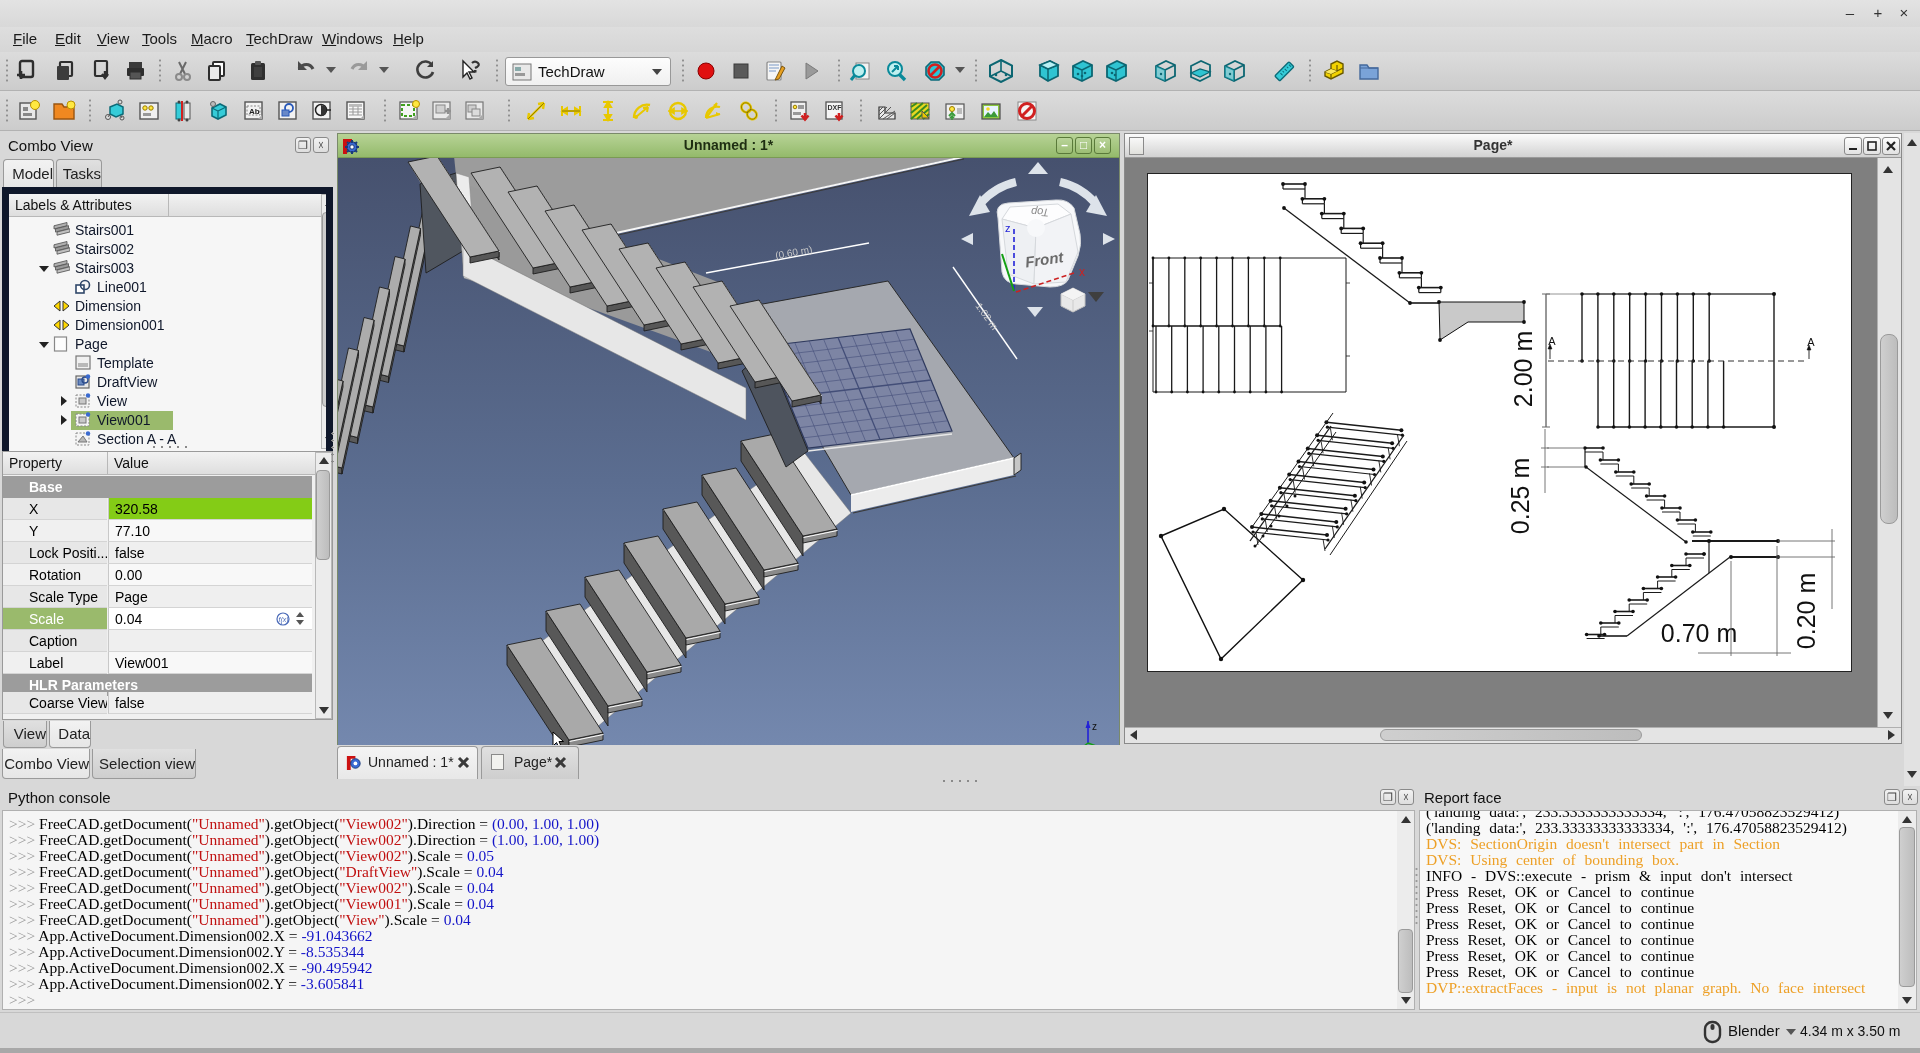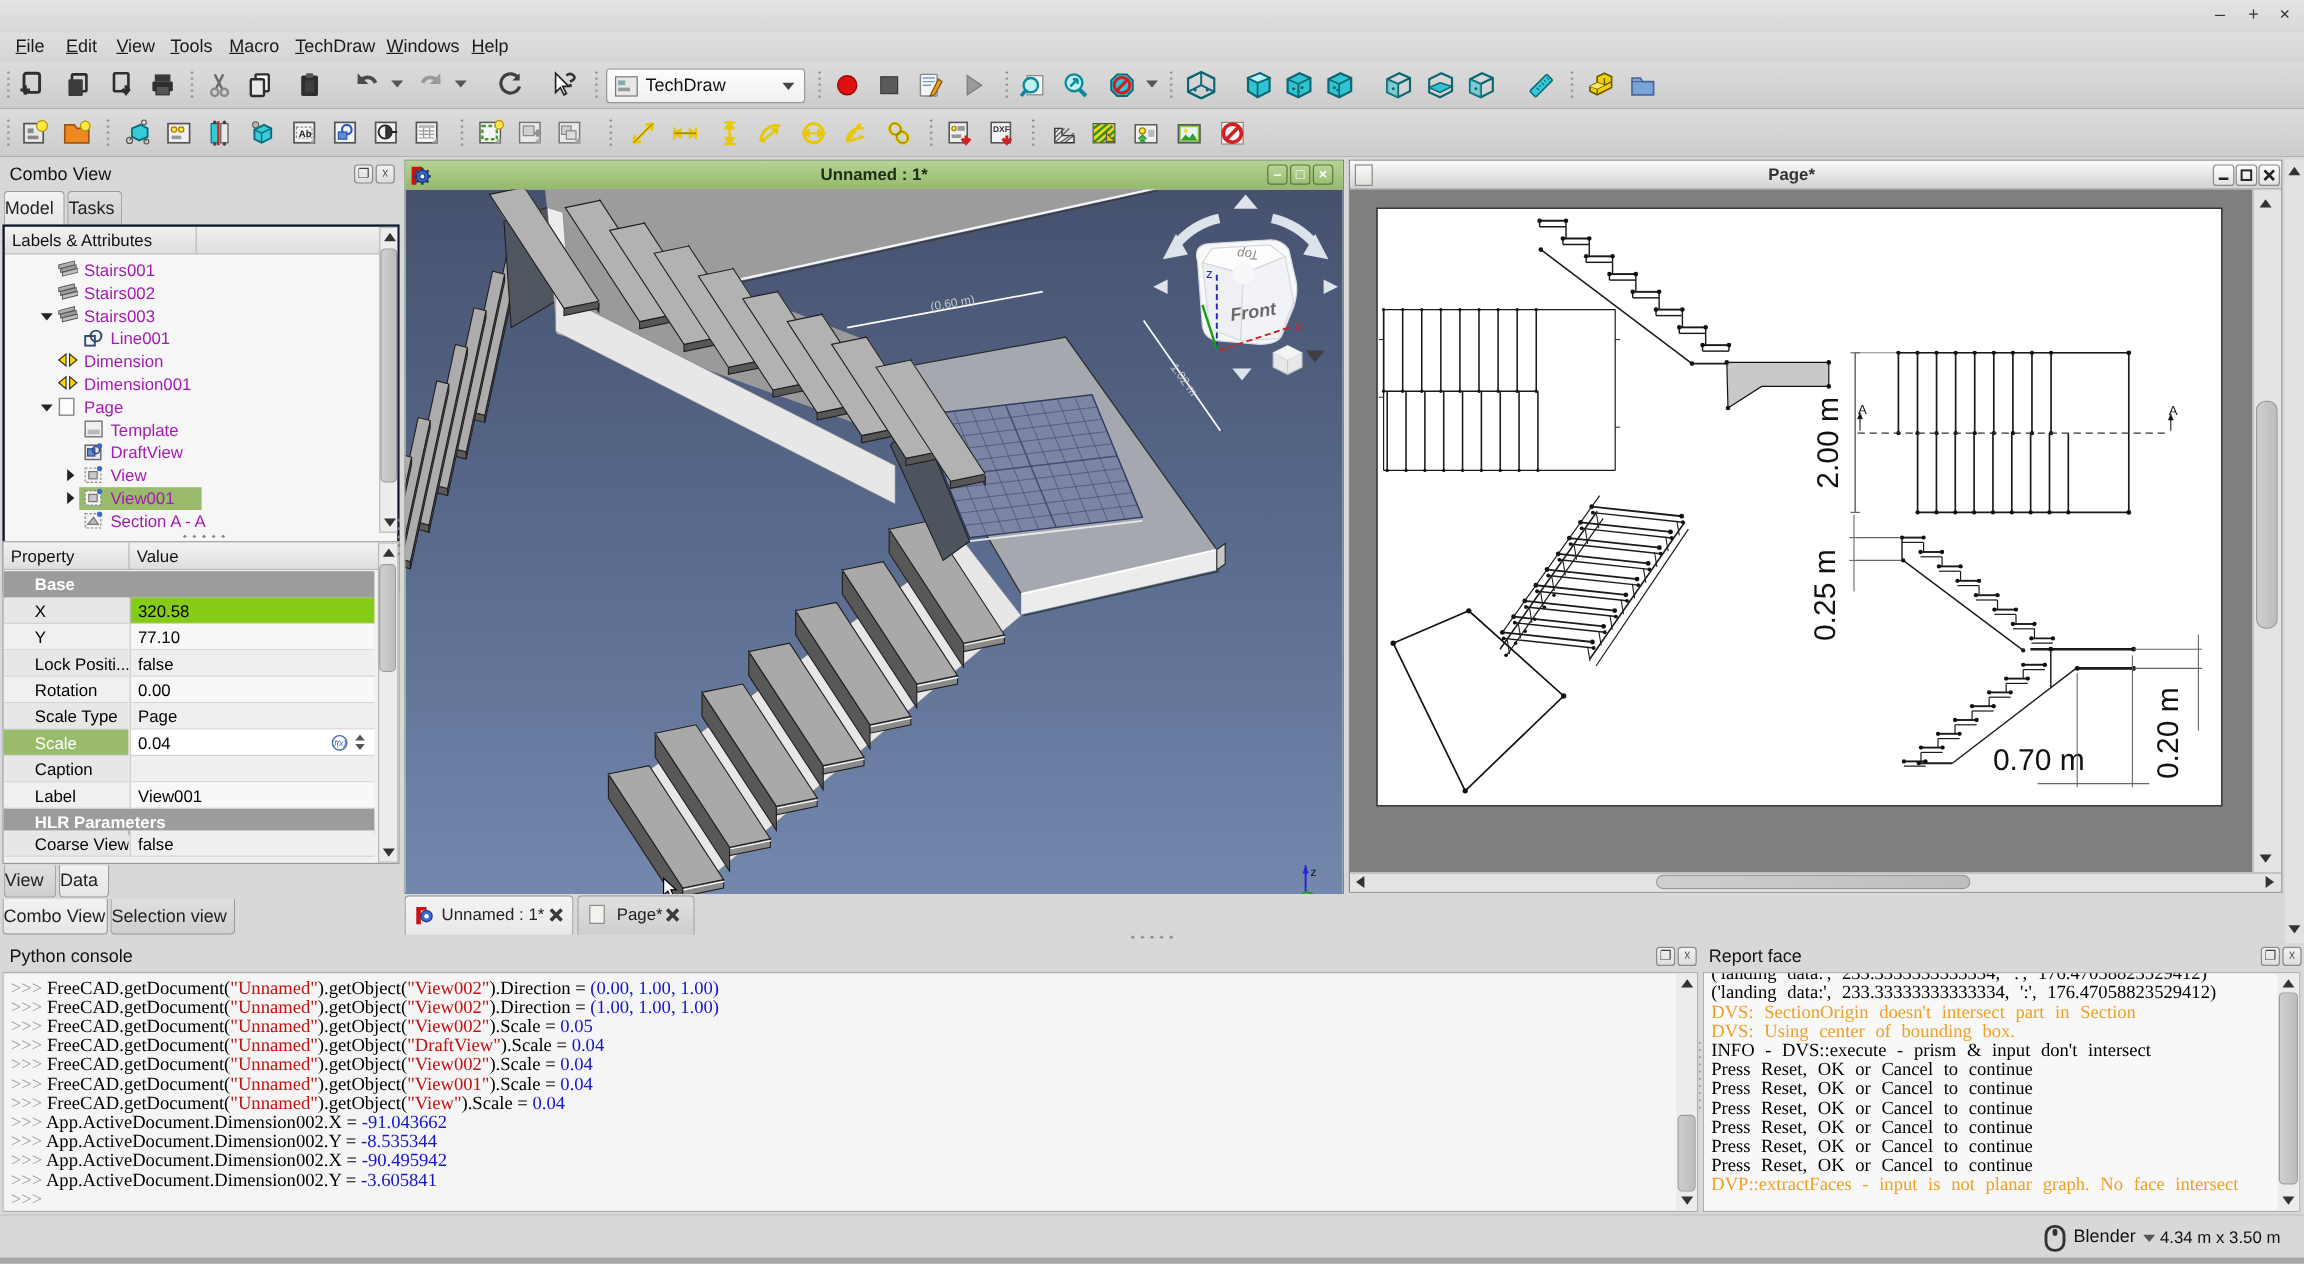--- a/index.html
+++ b/index.html
@@ -14,23 +14,23 @@
 #tb2{top:91px;height:40px}
 .sep{position:absolute;width:2px;height:26px;background-image:radial-gradient(circle,#909090 1px,transparent 1.2px);background-size:2px 5px;background-repeat:repeat-y}
 .ic{position:absolute;width:24px;height:24px}
 .ic svg{width:100%;height:100%}
 #combobox{position:absolute;left:505px;top:5px;width:166px;height:29px;background:linear-gradient(#fdfdfd,#f0f0f0);border:1px solid #989898;border-radius:3px;font-size:15px;color:#111}
 #combobox .cbt{position:absolute;left:32px;top:5px}
 #combobox .arr{position:absolute;right:8px;top:11px;width:0;height:0;border-left:5px solid transparent;border-right:5px solid transparent;border-top:6px solid #444}
 .dd{position:absolute;width:0;height:0;border-left:5px solid transparent;border-right:5px solid transparent;border-top:6px solid #555}
 .docktitle{font-size:15px;color:#111}
 .dbtn{position:absolute;width:16px;height:16px;border:1px solid #8a8a8a;border-radius:3px;background:linear-gradient(#f2f2f2,#ddd);color:#444;font-size:11px;line-height:14px;text-align:center}
-.tab{position:absolute;border:1px solid #9a9a9a;border-bottom:none;border-radius:4px 4px 0 0;background:linear-gradient(#e0e0e0,#cecece);font-size:15px;color:#222;text-align:left}
+.tab{position:absolute;border:1px solid #9a9a9a;border-bottom:none;border-radius:4px 4px 0 0;background:linear-gradient(#e0e0e0,#cecece);font-size:15px;color:#222;text-align:right}
 .tab.active{background:linear-gradient(#f2f2f2,#e6e6e6)}
-.treerow{position:absolute;font-size:14px;color:#a21caf;height:19px;line-height:19px}
+.treerow{position:absolute;font-size:14px;color:#0f172a;height:19px;line-height:19px}
 .prow{position:absolute;left:0;height:22px;width:309px;font-size:14px;line-height:22px;color:#000}
 .prow .n{position:absolute;left:0;width:104px;height:22px;padding-left:26px;border-bottom:1px solid #d4d4d4;white-space:nowrap;overflow:hidden}
 .prow .v{position:absolute;left:105px;width:204px;height:22px;padding-left:6px;border-bottom:1px solid #d4d4d4;border-left:1px solid #c8c8c8;white-space:nowrap;overflow:hidden}
 .cat{position:absolute;left:0;width:309px;height:22px;background:#9c9c9c;color:#fff;font-weight:bold;font-size:14px;line-height:22px;padding-left:26px}
 .scroll{position:absolute;background:#ececec;border:1px solid #b8b8b8}
 .sthumb{position:absolute;background:linear-gradient(90deg,#cfcfcf,#bdbdbd);border:1px solid #9a9a9a;border-radius:4px}
 .sarr{position:absolute;width:0;height:0}
 .up{border-left:5px solid transparent;border-right:5px solid transparent;border-bottom:7px solid #333}
 .dn{border-left:5px solid transparent;border-right:5px solid transparent;border-top:7px solid #333}
 .lf{border-top:5px solid transparent;border-bottom:5px solid transparent;border-right:7px solid #333}
@@ -375,21 +375,21 @@
         <path d="M7 17 L17 7" stroke="#d02020" stroke-width="3"></path>
       </svg></div>
 </div>
 
 <div class="abs" style="left:0;top:131px;width:335px;height:655px;background:#d8d8d8">
 <div class="docktitle abs" style="left:8px;top:6px">Combo View</div>
 <div class="dbtn" style="left:295px;top:6px">❐</div>
 <div class="dbtn" style="left:313px;top:6px">☓</div>
 <div class="tab active" style="left:3px;top:28px;width:51px;height:29px;line-height:28px">Model</div>
 <div class="tab" style="left:56px;top:28px;width:46px;height:29px;line-height:28px">Tasks</div>
-<div class="abs" style="left:2px;top:56px;width:331px;height:307px;border:2px solid #0f172a;background:#f6f6f6;overflow:hidden">
+<div class="abs" style="left:2px;top:56px;width:331px;height:307px;border:7px solid #0f172a;background:#f6f6f6;overflow:hidden">
 <div class="abs" style="left:0;top:0;width:329px;height:23px;background:linear-gradient(#f2f2f2,#dedede);border-bottom:1px solid #b8b8b8">
         <div class="abs" style="left:0px;top:0px;width:160px;height:23px;border-right:1px solid #b8b8b8;font-size:14px;line-height:22px;color:#111;padding-left:6px">Labels &amp; Attributes</div>
       </div>
 <div class="abs" style="left:44px;top:28px"><svg width="17" height="14" viewBox="0 0 17 14">
           <g transform="skewY(-14)">
             <rect x="1" y="4" width="13" height="3.2" fill="#b0b0b0" stroke="#555" stroke-width="0.8"></rect>
             <rect x="2.5" y="7.5" width="13" height="3.2" fill="#9a9a9a" stroke="#555" stroke-width="0.8"></rect>
             <rect x="4" y="11" width="13" height="3.2" fill="#c0c0c0" stroke="#555" stroke-width="0.8"></rect>
           </g>
         </svg></div>

